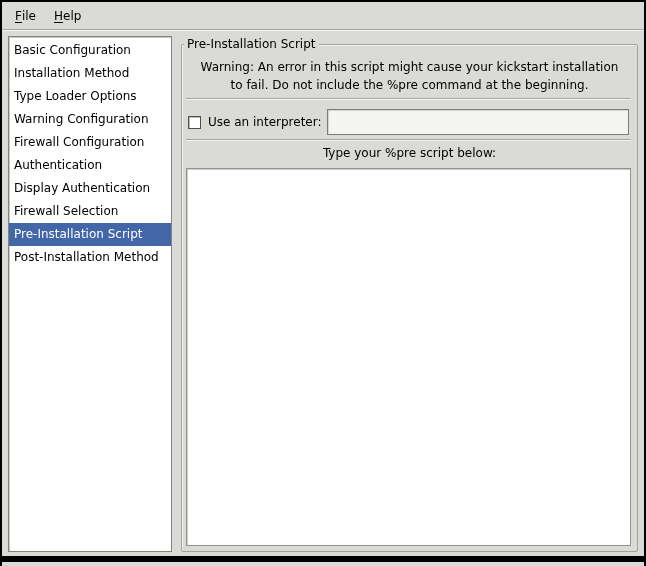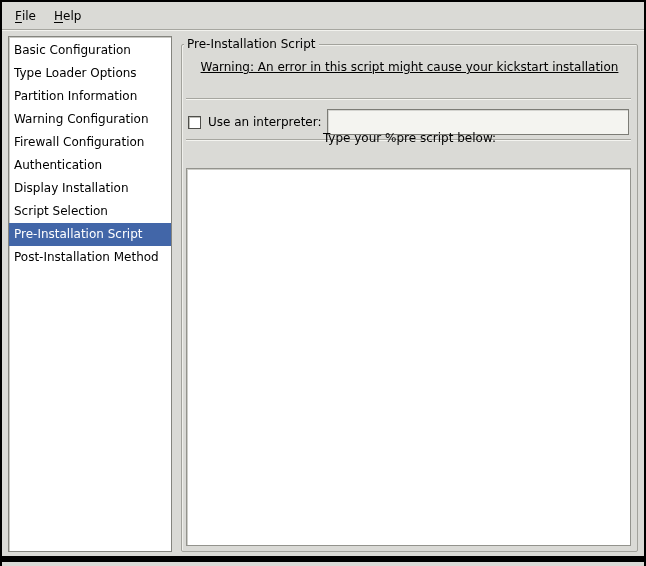--- a/index.html
+++ b/index.html
@@ -79,21 +79,20 @@
     background: #dadad6;
     padding: 0 3px;
     white-space: nowrap;
     line-height: 15px;
   }
   .warning-text {
     position: absolute;
     top: 13px; left: 0; right: 0;
     text-align: center;
     line-height: 18px;
-    text-decoration: underline;
   }
   .warning-line { white-space: nowrap; }
 
   .separator {
     position: absolute;
     left: 4px;
     width: 445px;
     height: 2px;
     border-top: 1px solid #a6a6a0;
     border-bottom: 1px solid #f4f4f0;
@@ -128,21 +127,21 @@
     box-shadow: inset 1px 1px 0 #d4d4d0;
     font-family: "DejaVu Sans", "Liberation Sans", sans-serif;
     font-size: 12px;
     padding: 0 4px;
     outline: none;
     min-width: 0;
   }
 
   .script-label {
     position: absolute;
-    top: 86px; left: 0; right: 0;
+    top: 101px; left: 0; right: 0;
     text-align: center;
     white-space: nowrap;
   }
   .script-textarea {
     position: absolute;
     left: 4px; top: 123px;
     width: 445px; height: 378px;
     background: #fff;
     border: 1px solid #93938d;
     box-shadow: inset 1px 1px 0 #cdcdc8;
@@ -166,36 +165,37 @@
 
 <div class="window">
 
   <div class="menubar">
     <div class="menu-item"><u>F</u>ile</div>
     <div class="menu-item"><u>H</u>elp</div>
   </div>
 
   <div class="sidebar-list">
     <div class="list-item">Basic Configuration</div>
+    <div class="list-item">Installation Method</div>
     <div class="list-item">Type Loader Options</div>
-    <div class="list-item">Partition Information</div>
     <div class="list-item">Warning Configuration</div>
     <div class="list-item">Firewall Configuration</div>
     <div class="list-item">Authentication</div>
-    <div class="list-item">Display Installation</div>
-    <div class="list-item">Script Selection</div>
+    <div class="list-item">Display Authentication</div>
+    <div class="list-item">Firewall Selection</div>
     <div class="list-item selected">Pre-Installation Script</div>
     <div class="list-item">Post-Installation Method</div>
   </div>
 
   <div class="frame">
     <div class="frame-title">Pre-Installation Script</div>
 
     <div class="warning-text">
       <div class="warning-line">Warning: An error in this script might cause your kickstart installation</div>
+      <div class="warning-line">to fail. Do not include the %pre command at the beginning.</div>
     </div>
 
     <div class="separator sep1"></div>
 
     <div class="interpreter-row">
       <span class="checkbox-box"></span>
       <span class="interpreter-label">Use an interpreter:</span>
       <input class="interpreter-entry" type="text" value="" style="">
     </div>
 

